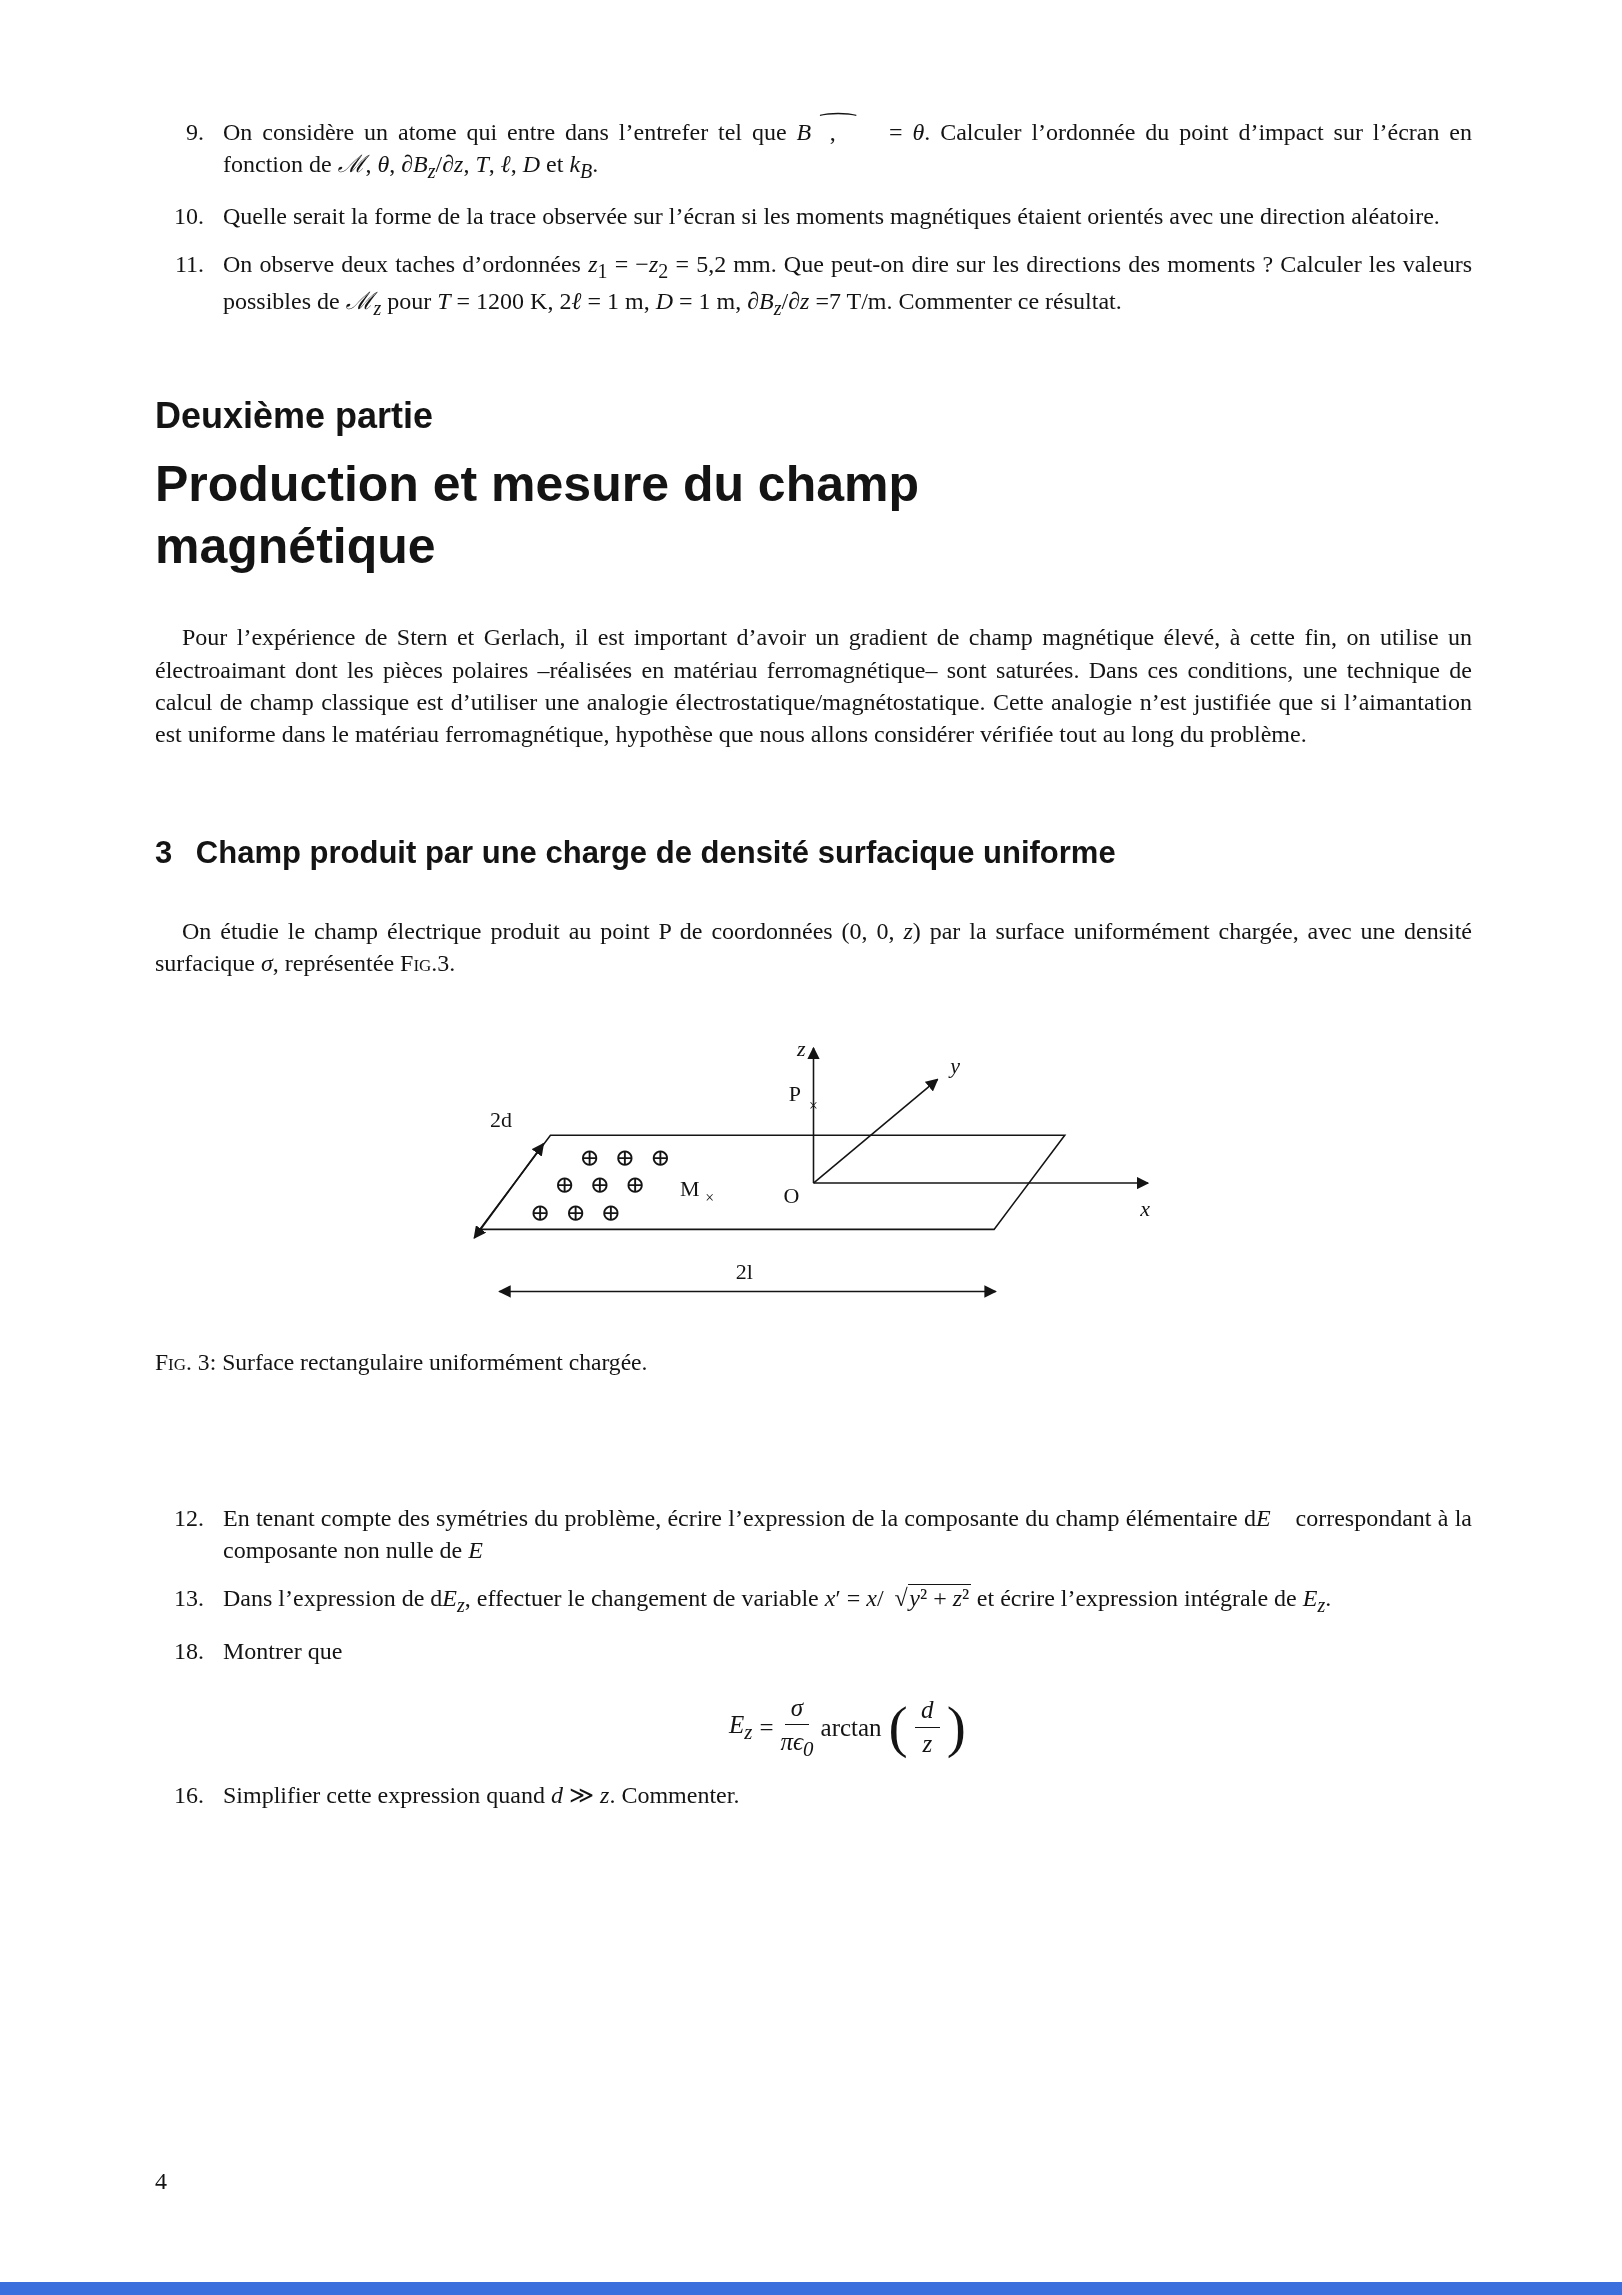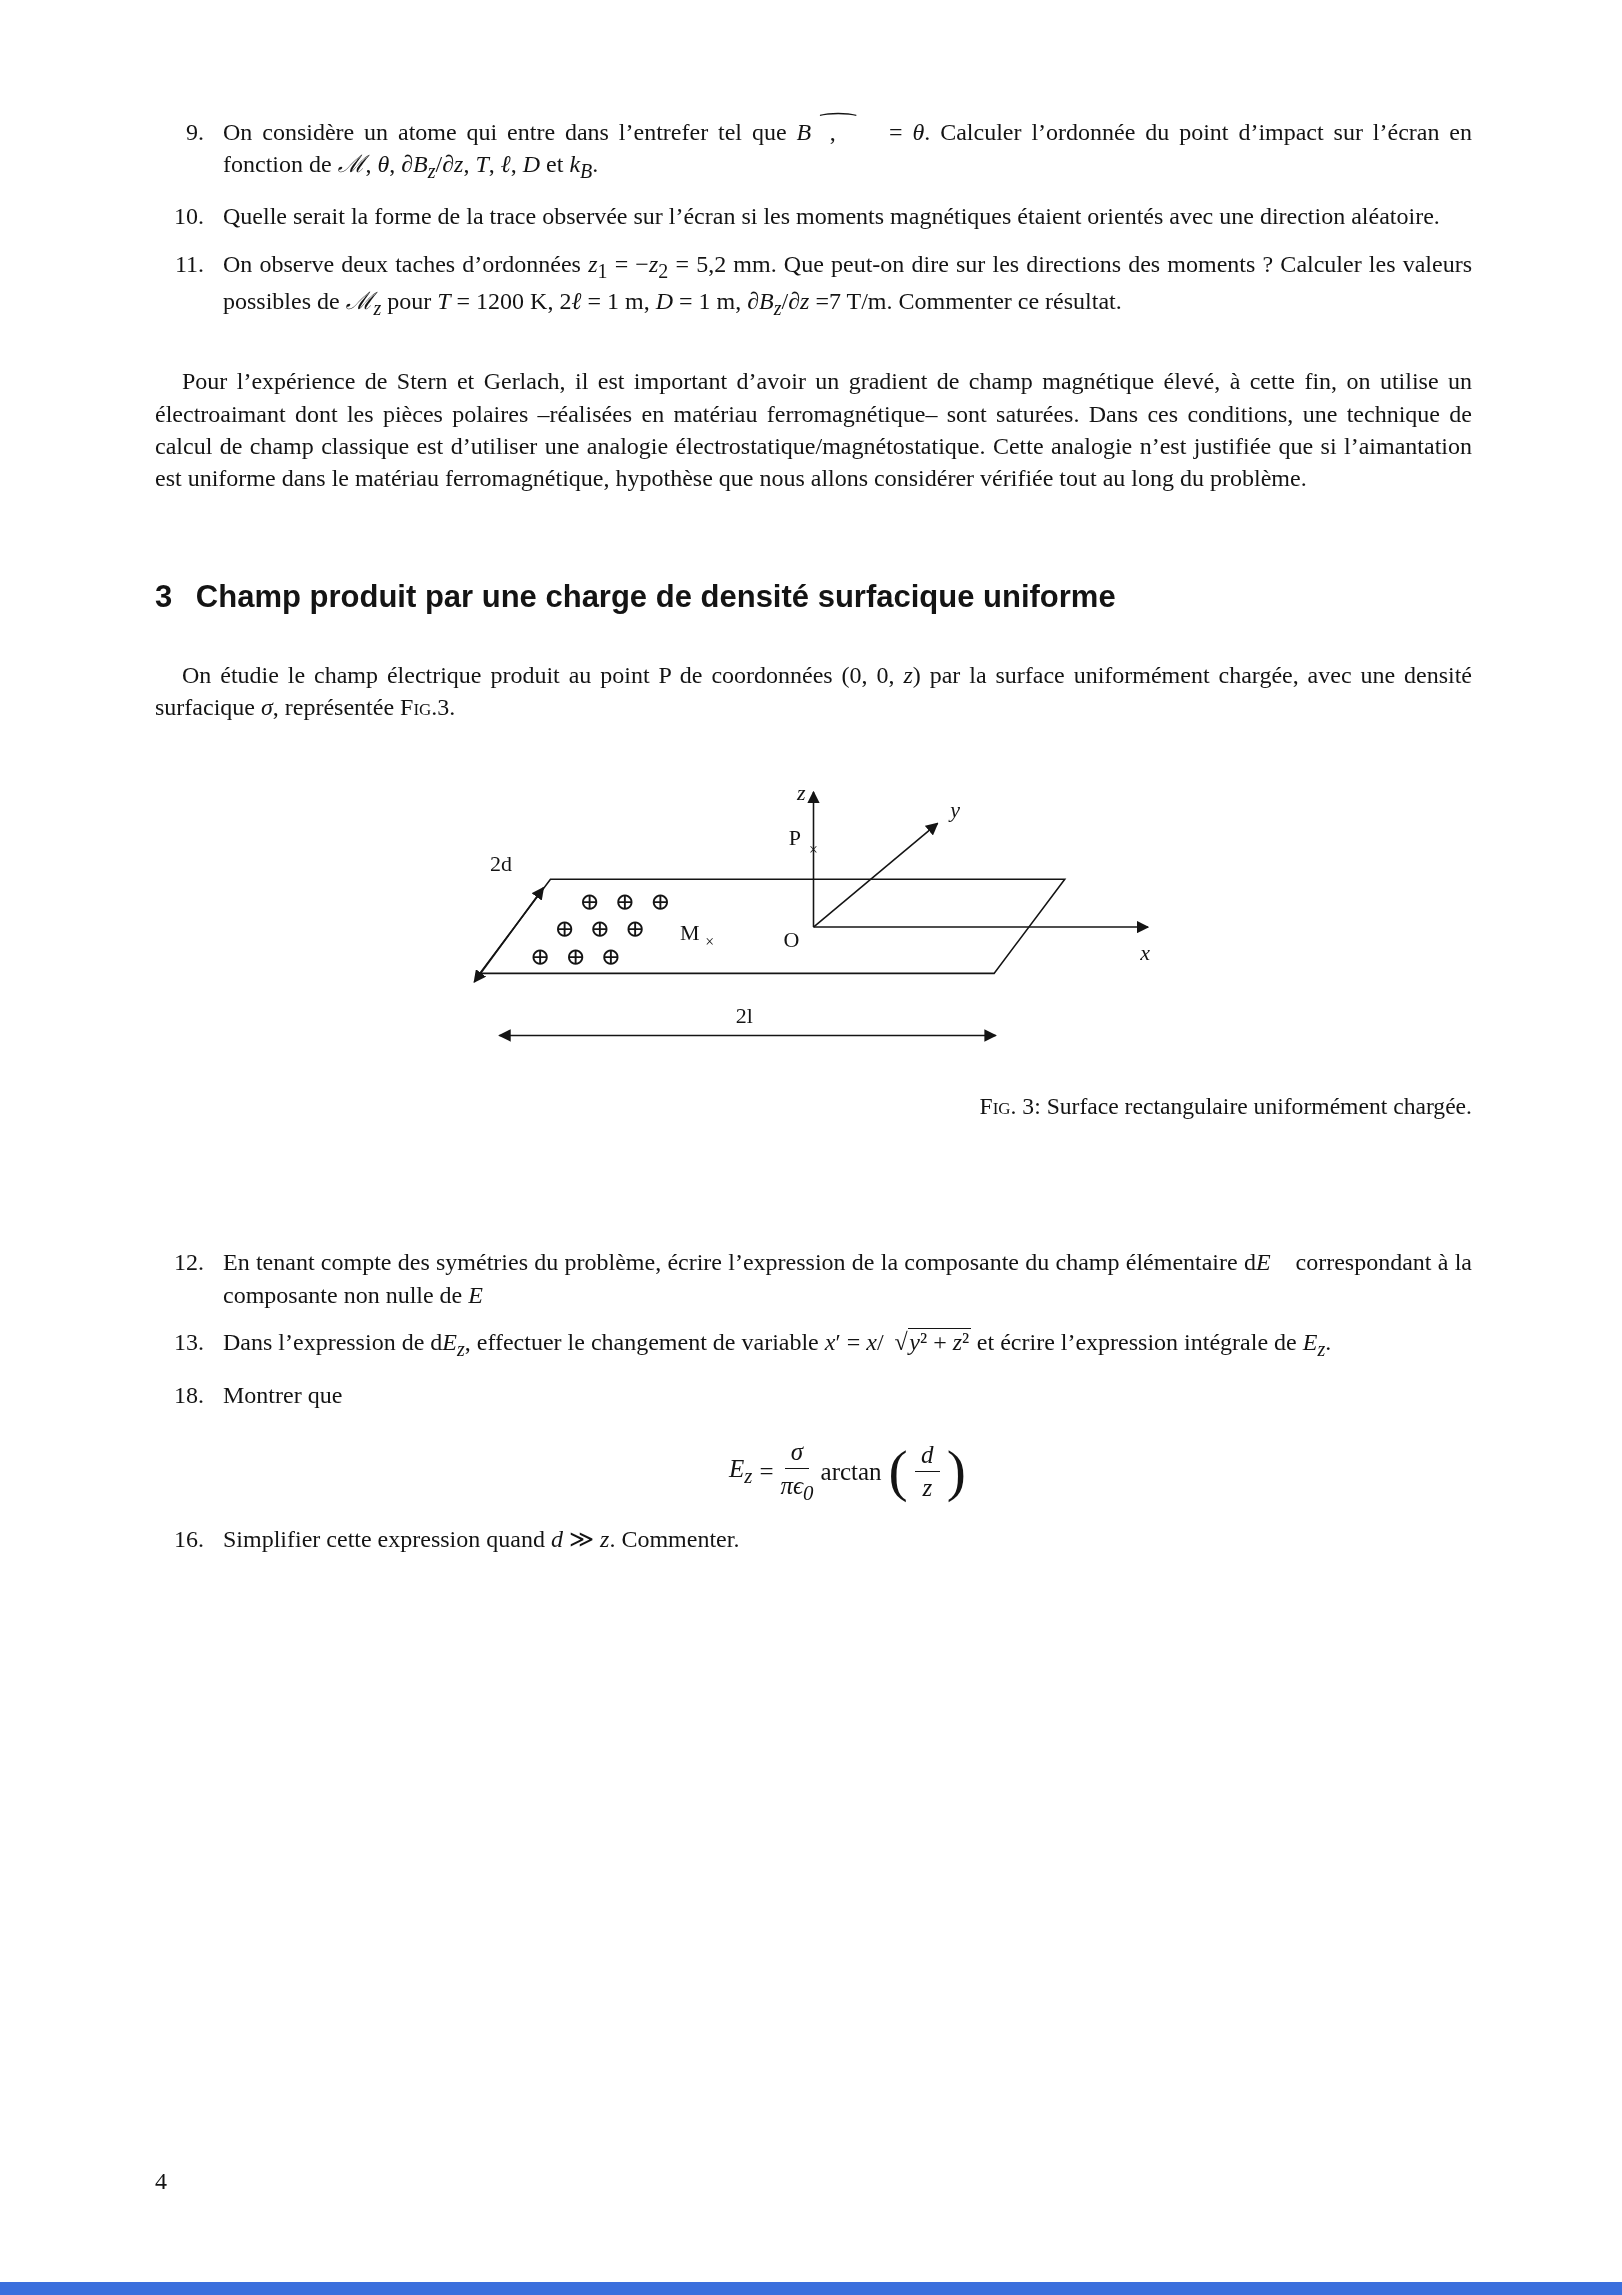--- a/index.html
+++ b/index.html
@@ -17,21 +17,21 @@
   .part-kicker{font-size:36px;line-height:1.1;}
   .part-title{font-size:50px;line-height:1.24;margin-top:17.3px;}
 
   .par{margin-top:44px;line-height:1.34;text-align:justify;text-indent:27px;}
 
   .section-head{margin-top:85px;font-family:"Liberation Sans","DejaVu Sans",sans-serif;
                 font-weight:700;font-size:31px;display:flex;gap:23.6px;align-items:baseline;}
 
   
   .figure{margin-top:50px;text-align:center;}
-  .fig-caption{margin-top:31px;text-align:right;font-size:23.6px;}
+  .fig-caption{margin-top:31px;text-align:left;font-size:23.6px;}
   .sc{font-variant:small-caps;}
   svg text{font-family:"Liberation Serif","DejaVu Serif",serif;font-size:28px;fill:#141414;font-style:italic;}
   svg text.roman{font-style:normal;}
   svg text.charge{font-style:normal;font-size:31px;}
   svg text.small-x{font-style:normal;font-size:20px;}
 
   .items-bottom{margin-top:126px;}
 
   
   .widehat{position:relative;display:inline-block;}
@@ -64,20 +64,27 @@
       <div class="qitem">
         <div class="qnum">10.</div>
         <div class="qbody">Quelle serait la forme de la trace observée sur l’écran si les moments magnétiques étaient orientés avec une direction aléatoire.</div>
       </div>
       <div class="qitem">
         <div class="qnum">11.</div>
         <div class="qbody">On observe deux taches d’ordonnées <i>z</i><sub>1</sub> = −<i>z</i><sub>2</sub> = 5,2 mm. Que peut-on dire sur les directions des moments ? Calculer les valeurs possibles de <i>ℳ<sub>z</sub></i> pour <i>T</i> = 1200 K, 2<i>ℓ</i> = 1 m, <i>D</i> = 1 m, ∂<i>B<sub>z</sub></i>/∂<i>z</i> =7 T/m. Commenter ce résultat.</div>
       </div>
     </div>
 
+    <div class="part">
+      <div class="part-kicker">Deuxième partie</div>
+      <div class="part-title">
+        <div>Production et mesure du champ</div>
+        <div>magnétique</div>
+      </div>
+    </div>
 
     <div class="par">Pour l’expérience de Stern et Gerlach, il est important d’avoir un gradient de champ magnétique élevé, à cette fin, on utilise un électroaimant dont les pièces polaires –réalisées en matériau ferromagnétique– sont saturées. Dans ces conditions, une technique de calcul de champ classique est d’utiliser une analogie électrostatique/magnétostatique. Cette analogie n’est justifiée que si l’aimantation est uniforme dans le matériau ferromagnétique, hypothèse que nous allons considérer vérifiée tout au long du problème.</div>
 
     <div class="section-head">
       <span>3</span>
       <span>Champ produit par une charge de densité surfacique uniforme</span>
     </div>
 
     <div class="par">On étudie le champ électrique produit au point P de coordonnées (0, 0, <i>z</i>) par la surface uniformément chargée, avec une densité surfacique <i>σ</i>, représentée <span class="sc">Fig</span>.3.</div>
 

